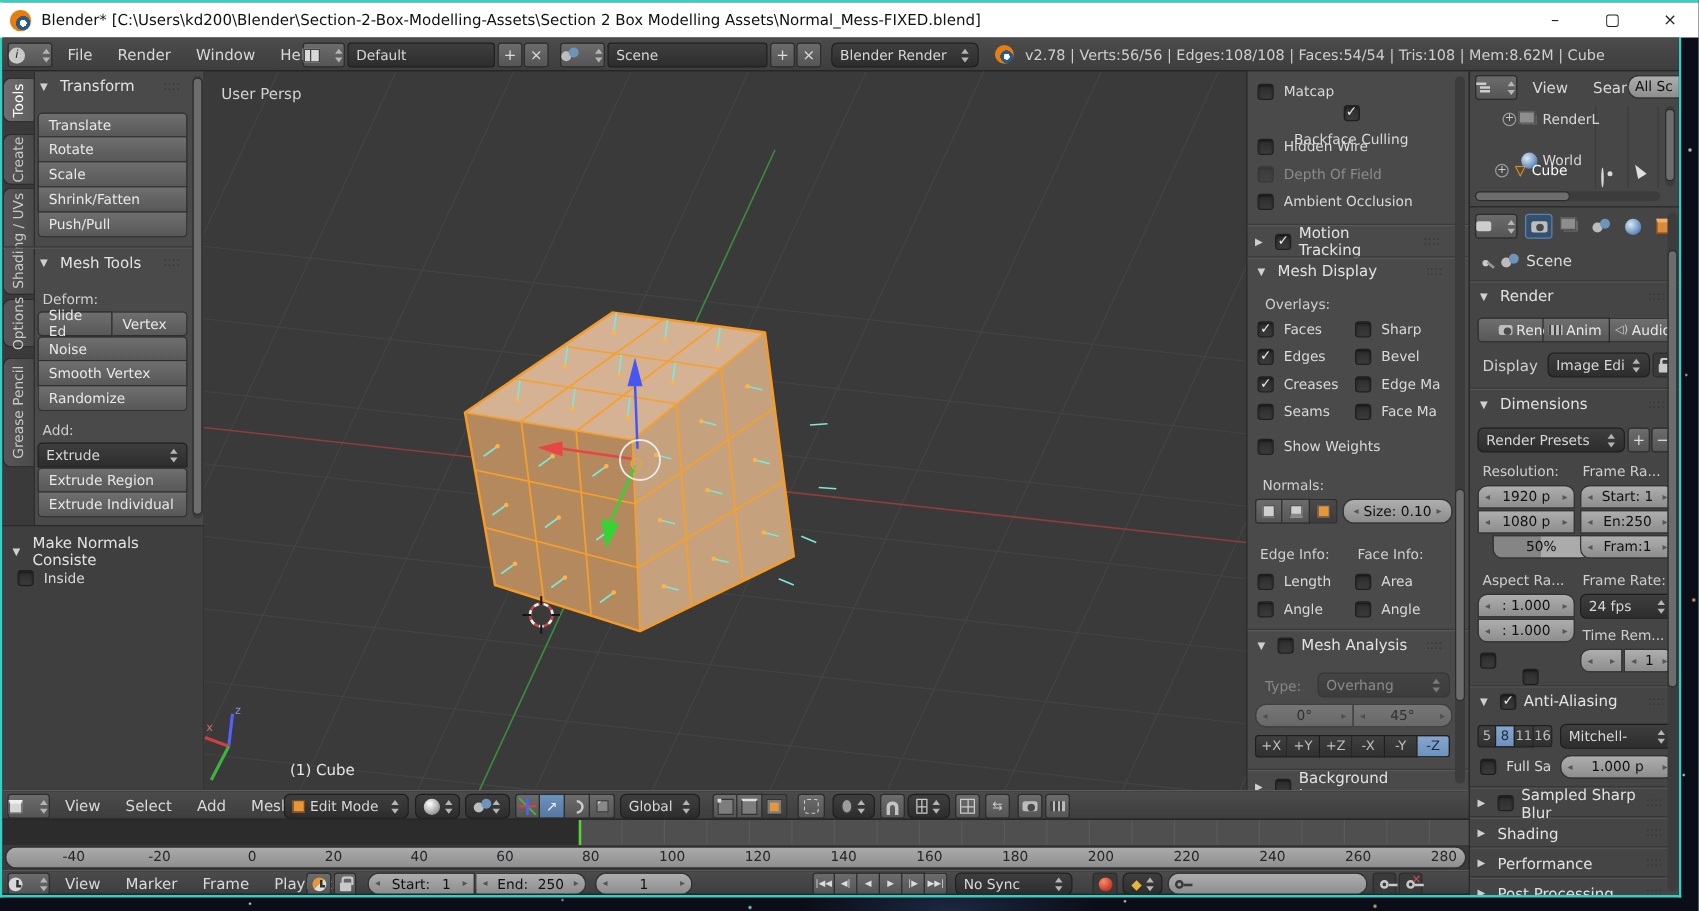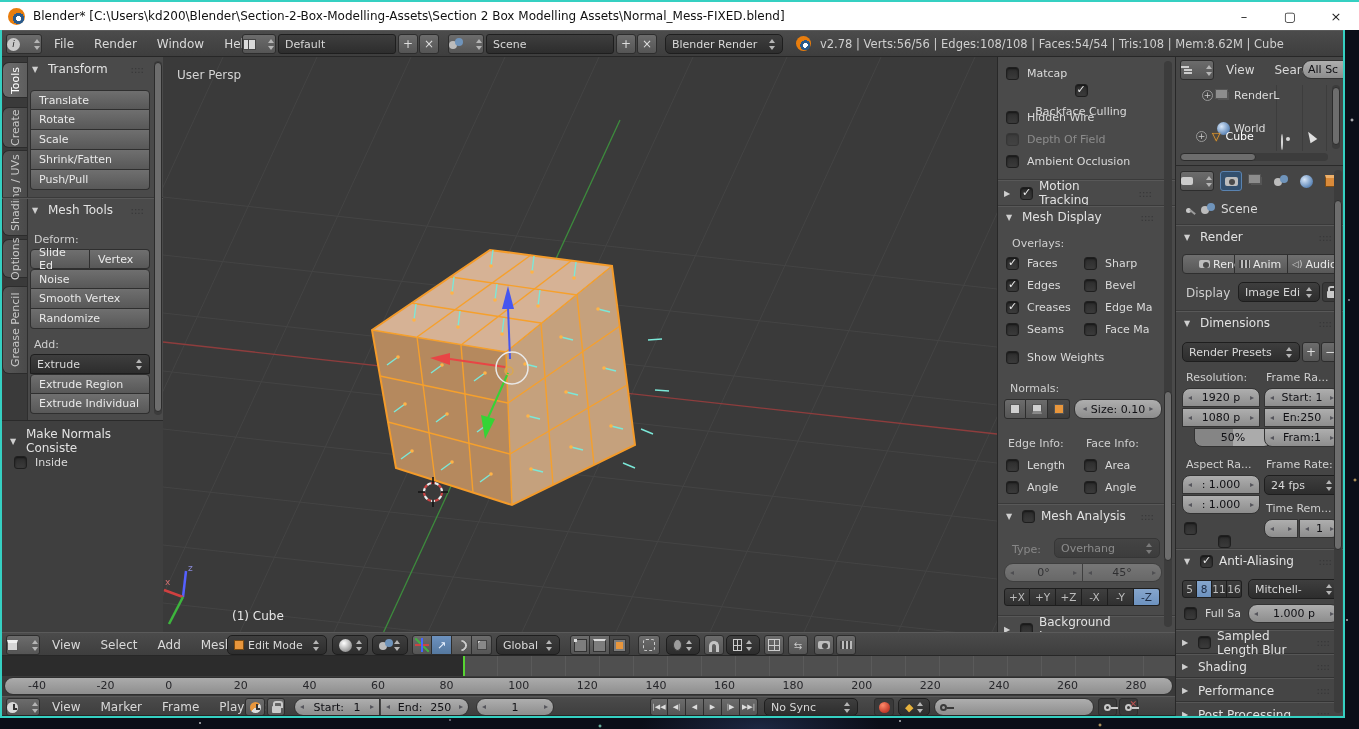--- a/index.html
+++ b/index.html
@@ -112,21 +112,21 @@
   #opregion{left:2px;top:420px;width:161px;height:212px;background:#3f3f3f;border-top:1px solid #2a2a2a}
   #viewport{left:163px;top:57px;width:834px;height:575px;background:#3a3a3a}
   #npanel{left:997px;top:57px;width:178px;height:575px;background:#4a4a4a;border-left:1px solid #282828}
   #outliner{left:1175px;top:57px;width:168px;height:108px;background:#474747;border-left:1px solid #282828}
   #properties{left:1175px;top:165px;width:168px;height:551px;background:#454545;border-left:1px solid #282828;border-top:1px solid #2a2a2a}
   #v3dheader{left:2px;top:632px;width:1173px;height:24px}
   #tlcanvas{left:2px;top:656px;width:1173px;height:20px;background:#4f4f4f}
   #tlruler{left:2px;top:676px;width:1173px;height:20px;background:#3a3a3a}
   #tlheader{left:2px;top:696px;width:1173px;height:20px}
   .ruler-band{position:absolute;left:2px;top:1px;right:2px;bottom:1px;border-radius:9px;background:linear-gradient(#ababab,#8e8e8e);border:1px solid #2f2f2f}
-  .rlab{position:absolute;top:3px;width:40px;text-align:left;color:#26262a;font-size:11px}
+  .rlab{position:absolute;top:3px;width:40px;text-align:right;color:#26262a;font-size:11px}
   .vpgridline{position:absolute;top:0;bottom:0;width:1px;background:#5a5a5a}
   .proph{display:flex;align-items:center;gap:6px;color:#e2e2e2;font-size:12px;border-top:1px solid #565656;box-shadow:0 -1px 0 #333;padding:0 6px;height:24px}
 </style>
 </head>
 <body>
 
 <div id="screen">
 
   <div class="teal" style="left:0;top:0;width:1359px;height:2px"></div>
   <div class="teal" style="left:0;top:0;width:2px;height:718px"></div>
@@ -735,21 +735,21 @@
     </div>
     <div class="dlight abs" style="left:72px;top:438px;width:92px;height:19px;justify-content:space-between">
         <span class="arr">◂</span>
         <span>1.000 p</span>
         <span class="arr">▸</span>
       </div>
     <div id="props-collapsed" class="abs" style="left:0;top:464px;width:164px">
         <div class="proph">
           <span class="tri">▶</span>
           <span class="chk"></span>
-          <span>Sampled Length Blur</span>
+          <span>Sampled Sharp Blur</span>
           <span class="grip">::::</span>
         </div>
         <div class="proph">
           <span class="tri">▶</span>
           <span>Shading</span>
           <span class="grip">::::</span>
         </div>
         <div class="proph">
           <span class="tri">▶</span>
           <span>Performance</span>

